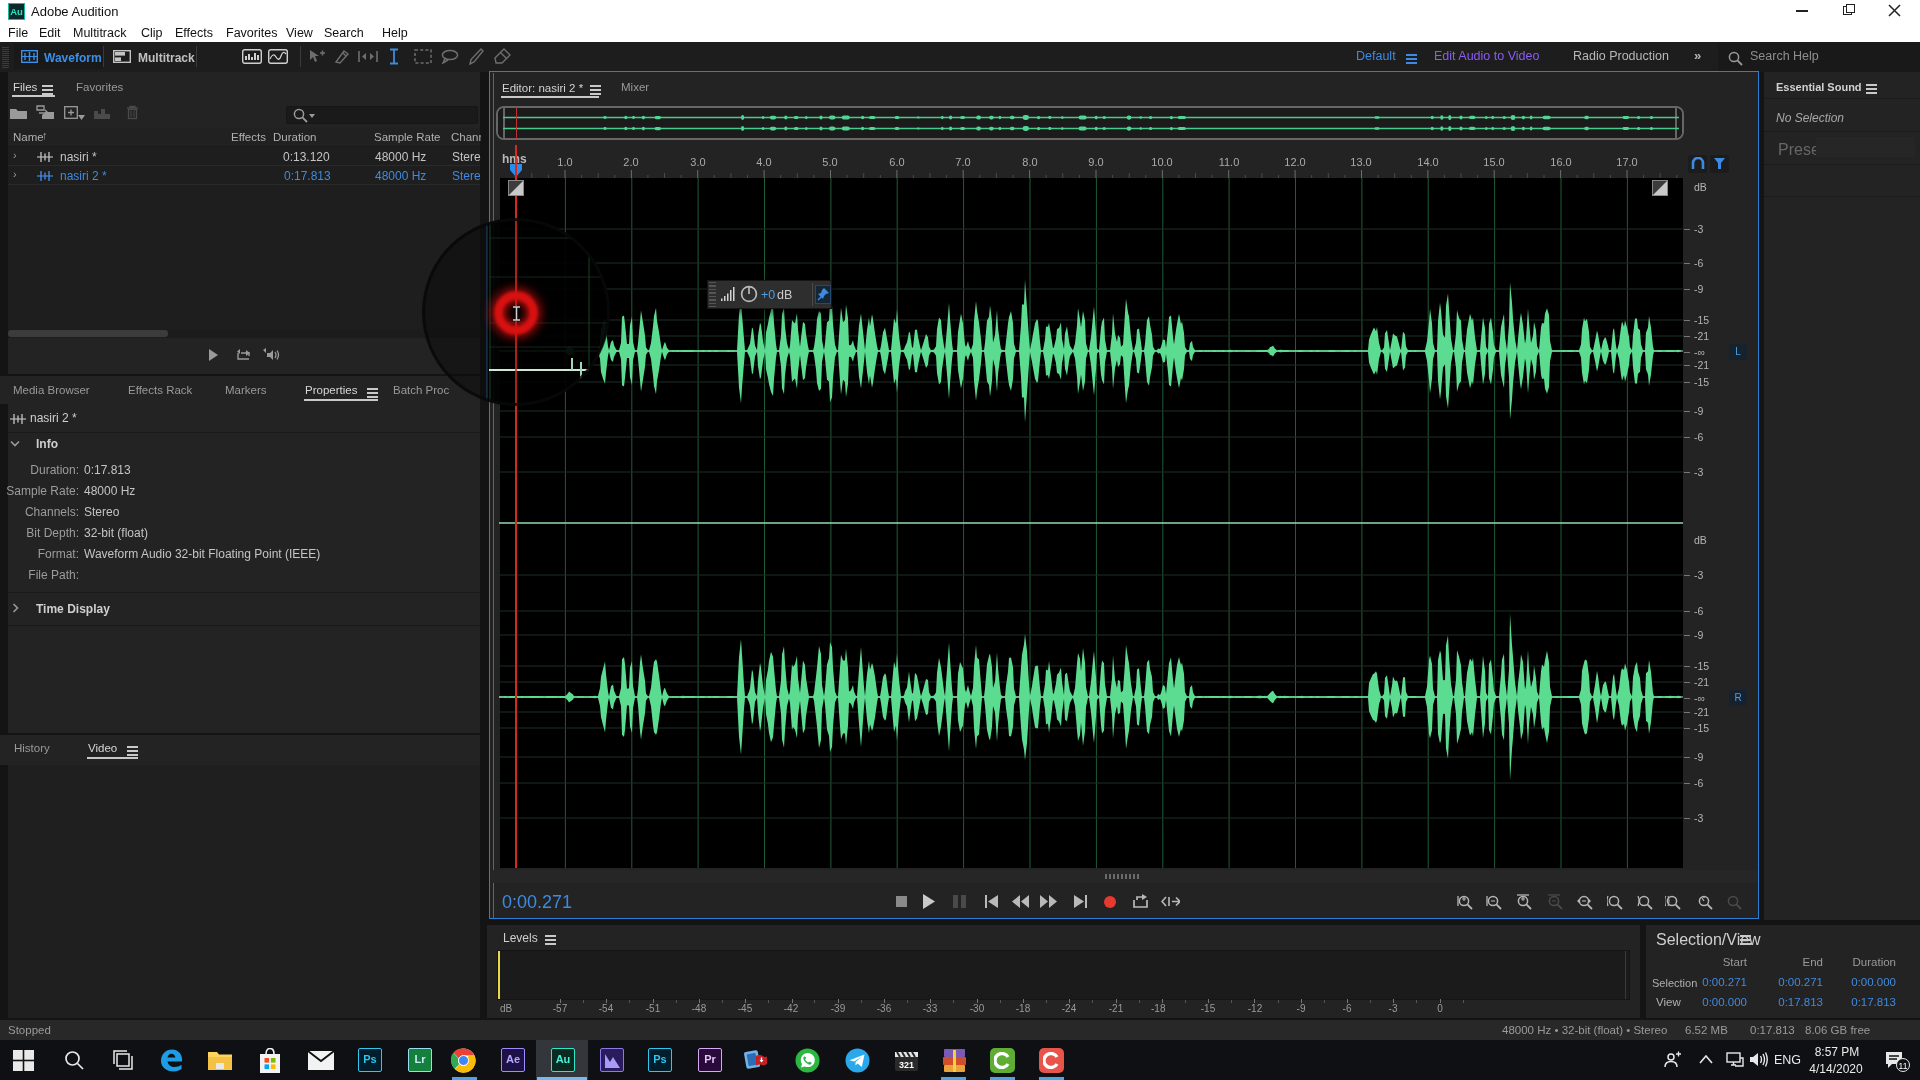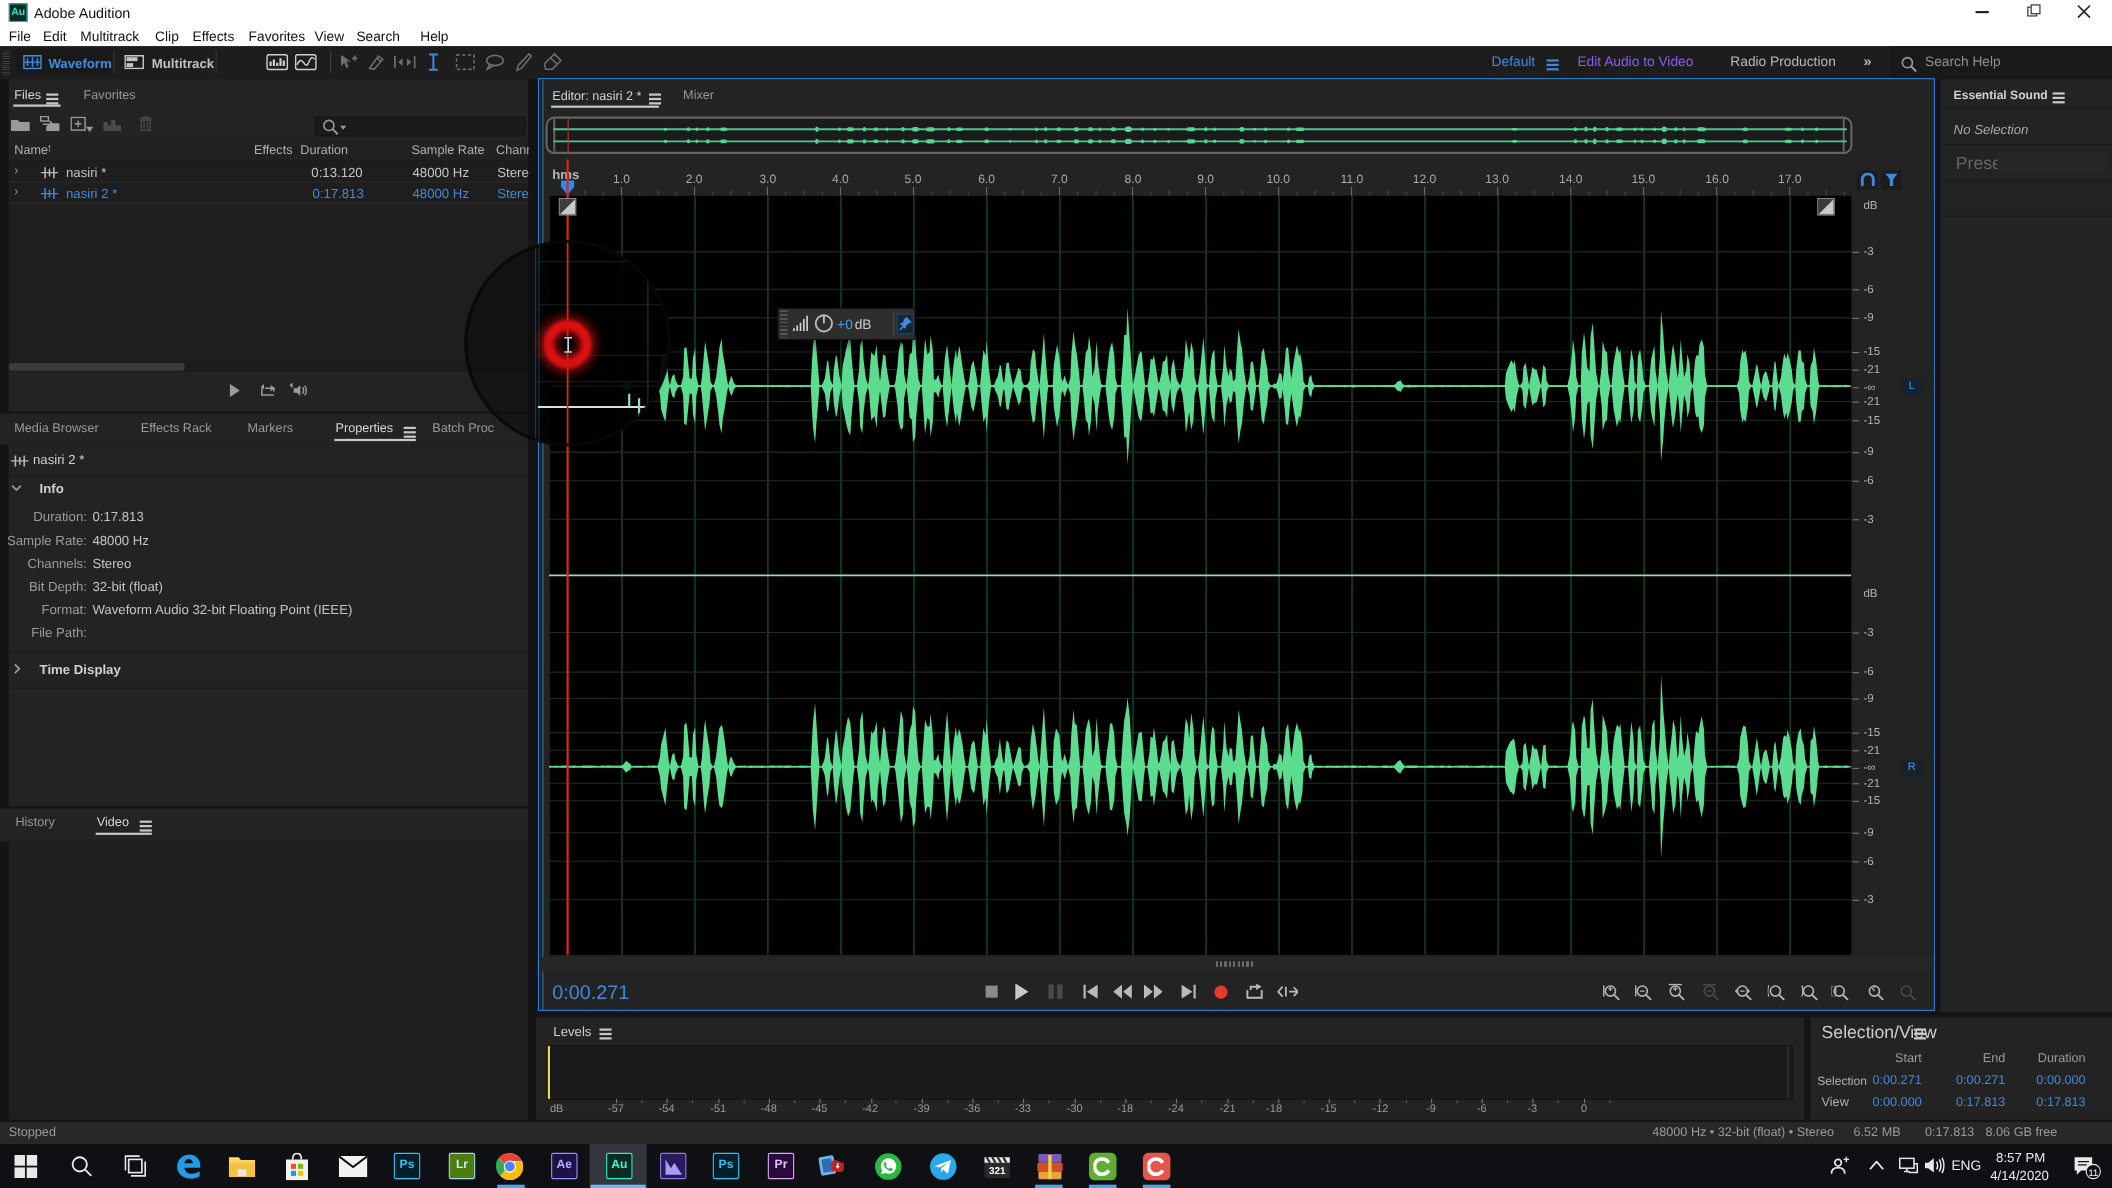--- a/index.html
+++ b/index.html
@@ -844,21 +844,21 @@
     <rect x="6.5" y="10" width="4.6" height="4.6" fill="#f25022"></rect>
     <rect x="12.9" y="10" width="4.6" height="4.6" fill="#7fba00"></rect>
     <rect x="6.5" y="16.4" width="4.6" height="4.6" fill="#00a4ef"></rect>
     <rect x="12.9" y="16.4" width="4.6" height="4.6" fill="#ffb900"></rect>
   </svg>
 <svg class="a" style="left:308px;top:1051px" width="26" height="19" viewBox="0 0 26 19">
     <path d="M0,0 L26,0 L26,19 L0,19 Z" fill="#f2f2f2"></path>
     <path d="M0,0 L13,10 L26,0" fill="none" stroke="#0e1013" stroke-width="1.8"></path>
   </svg>
 <div class="a" style="left:358px;top:1048px;width:24px;height:24px;background:#001e2b;border:1.6px solid #31c5f0;border-radius:2px;color:#31c5f0;font-size:11px;font-weight:bold;text-align:center;line-height:21px">Ps</div>
-<div class="a" style="left:408px;top:1048px;width:24px;height:24px;background:#4d7c0f;border:1.6px solid #9bdcf2;border-radius:2px;color:#c7ecf7;font-size:11px;font-weight:bold;text-align:center;line-height:21px">Lr</div>
+<div class="a" style="left:408px;top:1048px;width:24px;height:24px;background:#15803d;border:1.6px solid #9bdcf2;border-radius:2px;color:#c7ecf7;font-size:11px;font-weight:bold;text-align:center;line-height:21px">Lr</div>
 <svg class="a" style="left:451px;top:1048px" width="25" height="25" viewBox="0 0 25 25">
     <circle cx="12.5" cy="12.5" r="12" fill="#fff"></circle>
     <path d="M12.5,0.5 A12,12 0 0 1 23.4,7.5 L12.5,7.5 A5.5,5.5 0 0 0 7.7,10.3 L2.3,4.5 A12,12 0 0 1 12.5,0.5 Z" fill="#ea4335"></path>
     <path d="M2.2,4.7 L7.6,10.4 A5.5,5.5 0 0 0 8.2,16 L3.7,21 A12,12 0 0 1 2.2,4.7 Z" fill="#34a853"></path>
     <path d="M23.5,7.8 A12,12 0 0 1 4,21.2 L8.5,16.1 A5.5,5.5 0 0 0 14.8,17.5 L17.4,7.8 Z" fill="#fbbc05"></path>
     <circle cx="12.5" cy="12.5" r="5" fill="#4285f4" stroke="#fff" stroke-width="1"></circle>
   </svg>
 <div class="a" style="left:501px;top:1048px;width:24px;height:24px;background:#1d1145;border:1.6px solid #9c8dfc;border-radius:2px;color:#b5aaff;font-size:11px;font-weight:bold;text-align:center;line-height:21px">Ae</div>
 <div class="a" style="left:551px;top:1048px;width:24px;height:24px;background:#0a2a22;border:1.6px solid #2ee8c8;border-radius:2px;color:#4ef0d6;font-size:11px;font-weight:bold;text-align:center;line-height:21px">Au</div>
 <div class="a" style="left:600px;top:1048px;width:24px;height:24px;background:#2a1a5e;border:1.6px solid #8a7ae8;border-radius:2px"></div>

